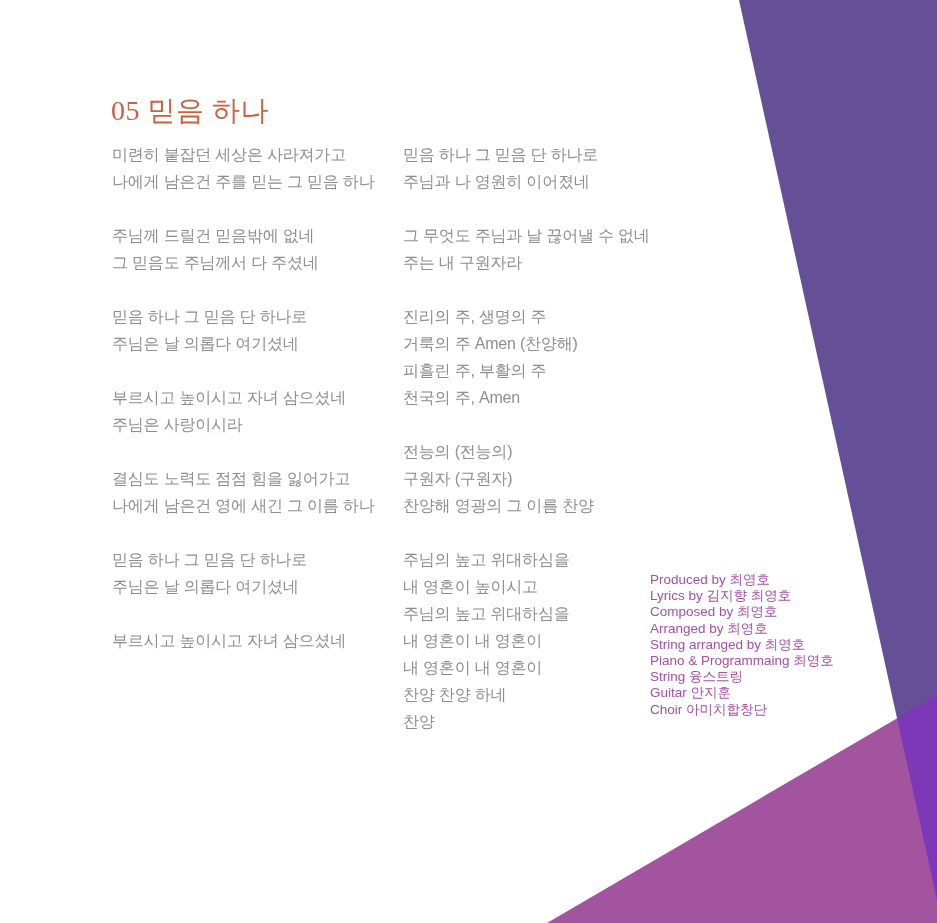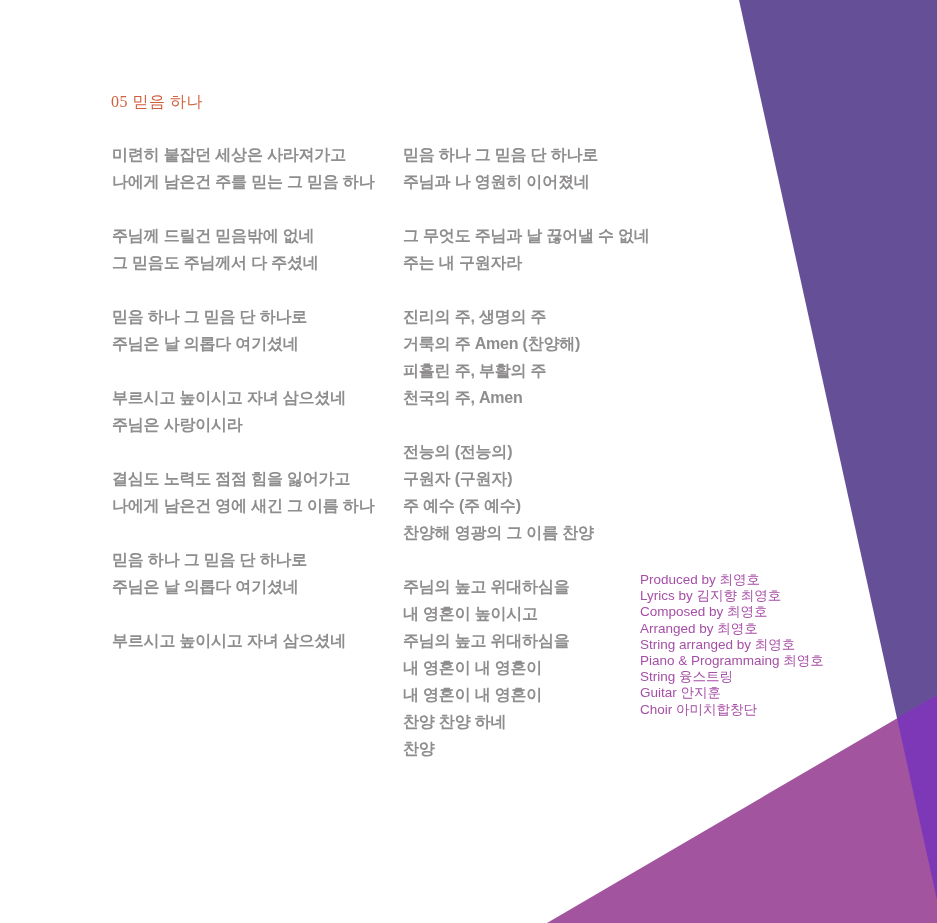--- a/index.html
+++ b/index.html
@@ -15,49 +15,49 @@
     position: absolute;
     left: 0; top: 0;
     width: 937px; height: 923px;
     display: block;
   }
   .title {
     position: absolute;
     left: 111px;
     top: 92px;
     font-family: "Liberation Serif", serif;
-    font-size: 16px;
+    font-size: 28px;
     font-weight: 400;
     letter-spacing: 0.5px;
     color: var(--title-color, #d0603c);
     white-space: nowrap;
   }
   .col {
     position: absolute;
     top: 141px;
     font-size: 16px;
     line-height: 27px;
     color: var(--body-color, #8f8d8e);
     letter-spacing: -0.2px;
     white-space: nowrap;
   }
   .col-left  { left: 112px; width: 285px; }
   .col-right { left: 403px; width: 285px; }
   .stanza { margin: 0 0 27px 0; }
-  .line { height: 27px; font-weight: bold; }
+  .line { height: 27px; }
   .credits {
     position: absolute;
     left: 640px;
     top: 572px;
     font-size: 13.5px;
     line-height: 16.2px;
     color: var(--credits-color, #a64fa6);
     white-space: nowrap;
   }
-  .credit-line { height: 16.2px; }
+  .credit-line { height: 16.2px; margin-left: 10px; }
 </style>
 </head>
 <body>
 
 <div class="page">
 
   <svg class="bg-shapes" viewBox="0 0 937 923" width="937" height="923" aria-hidden="true">
     <polygon points="739,0 937,0 937,900" fill="#655098"></polygon>
     <polygon points="547,923 937,695 937,923" fill="#a3549e"></polygon>
     <polygon points="897,718 937,695 937,900" fill="#7d38b8"></polygon>
@@ -106,21 +106,20 @@
       </div>
       <div class="stanza">
         <div class="line">진리의 주, 생명의 주</div>
         <div class="line">거룩의 주 Amen (찬양해)</div>
         <div class="line">피흘린 주, 부활의 주</div>
         <div class="line">천국의 주, Amen</div>
       </div>
       <div class="stanza">
         <div class="line">전능의 (전능의)</div>
         <div class="line">구원자 (구원자)</div>
-        <div class="line">주 예수 (주 예수)</div>
         <div class="line">찬양해 영광의 그 이름 찬양</div>
       </div>
       <div class="stanza">
         <div class="line">주님의 높고 위대하심을</div>
         <div class="line">내 영혼이 높이시고</div>
         <div class="line">주님의 높고 위대하심을</div>
         <div class="line">내 영혼이 내 영혼이</div>
         <div class="line">내 영혼이 내 영혼이</div>
         <div class="line">찬양 찬양 하네</div>
         <div class="line">찬양</div>

